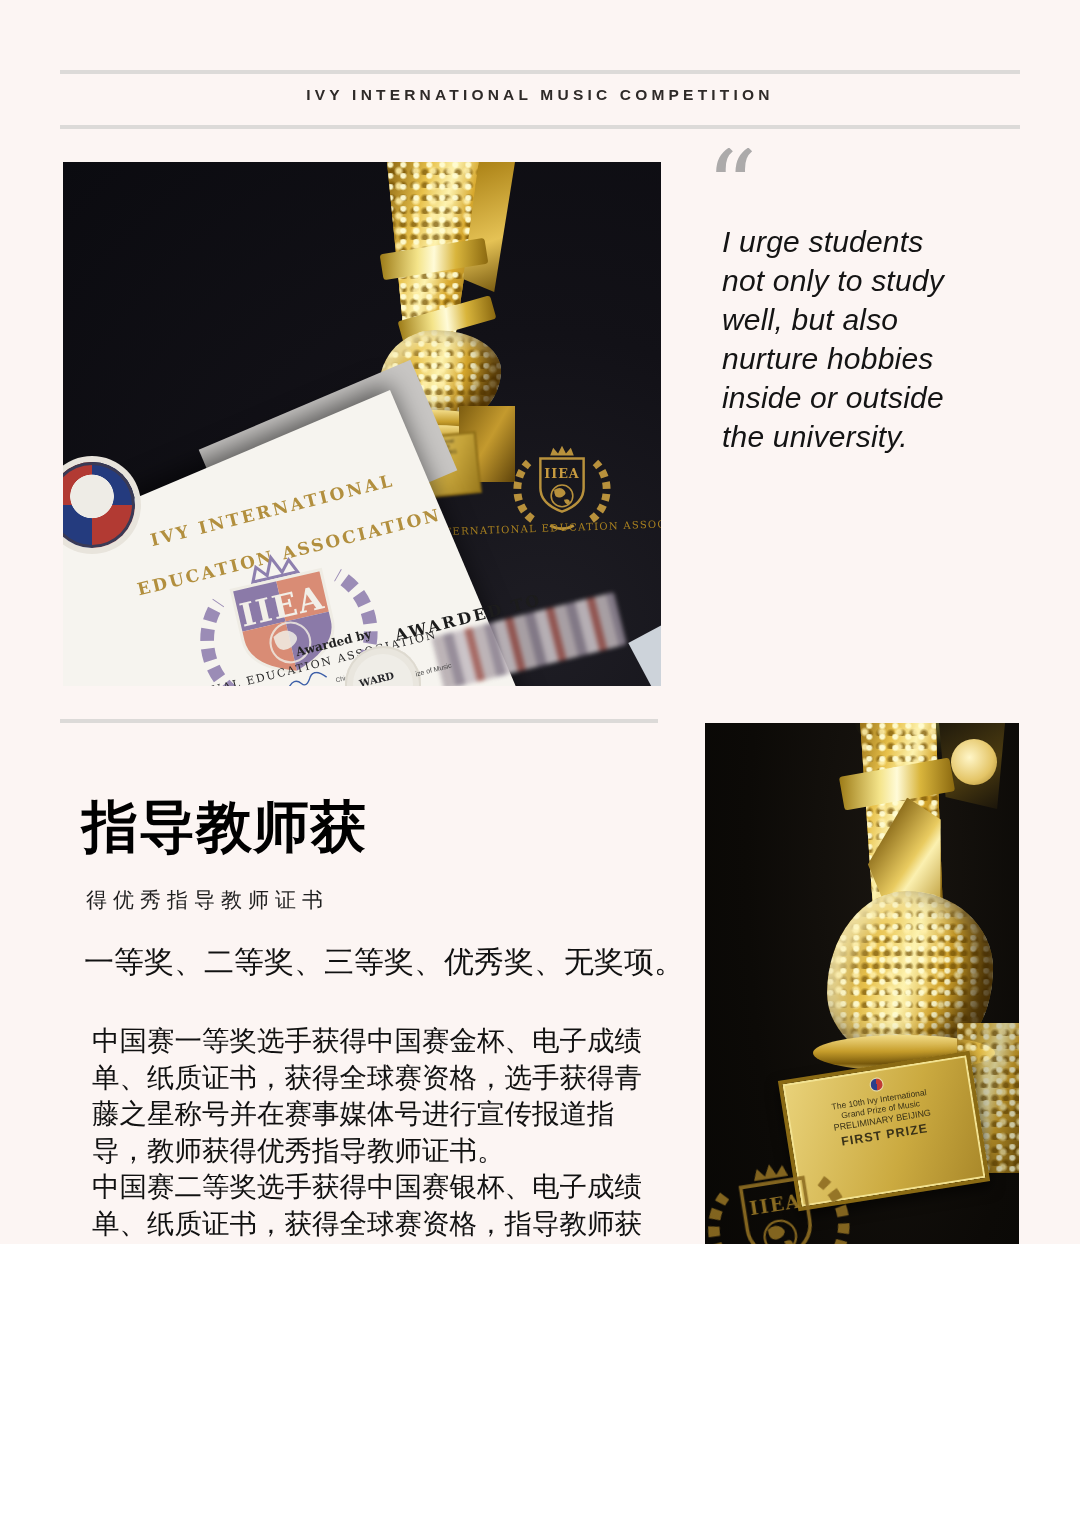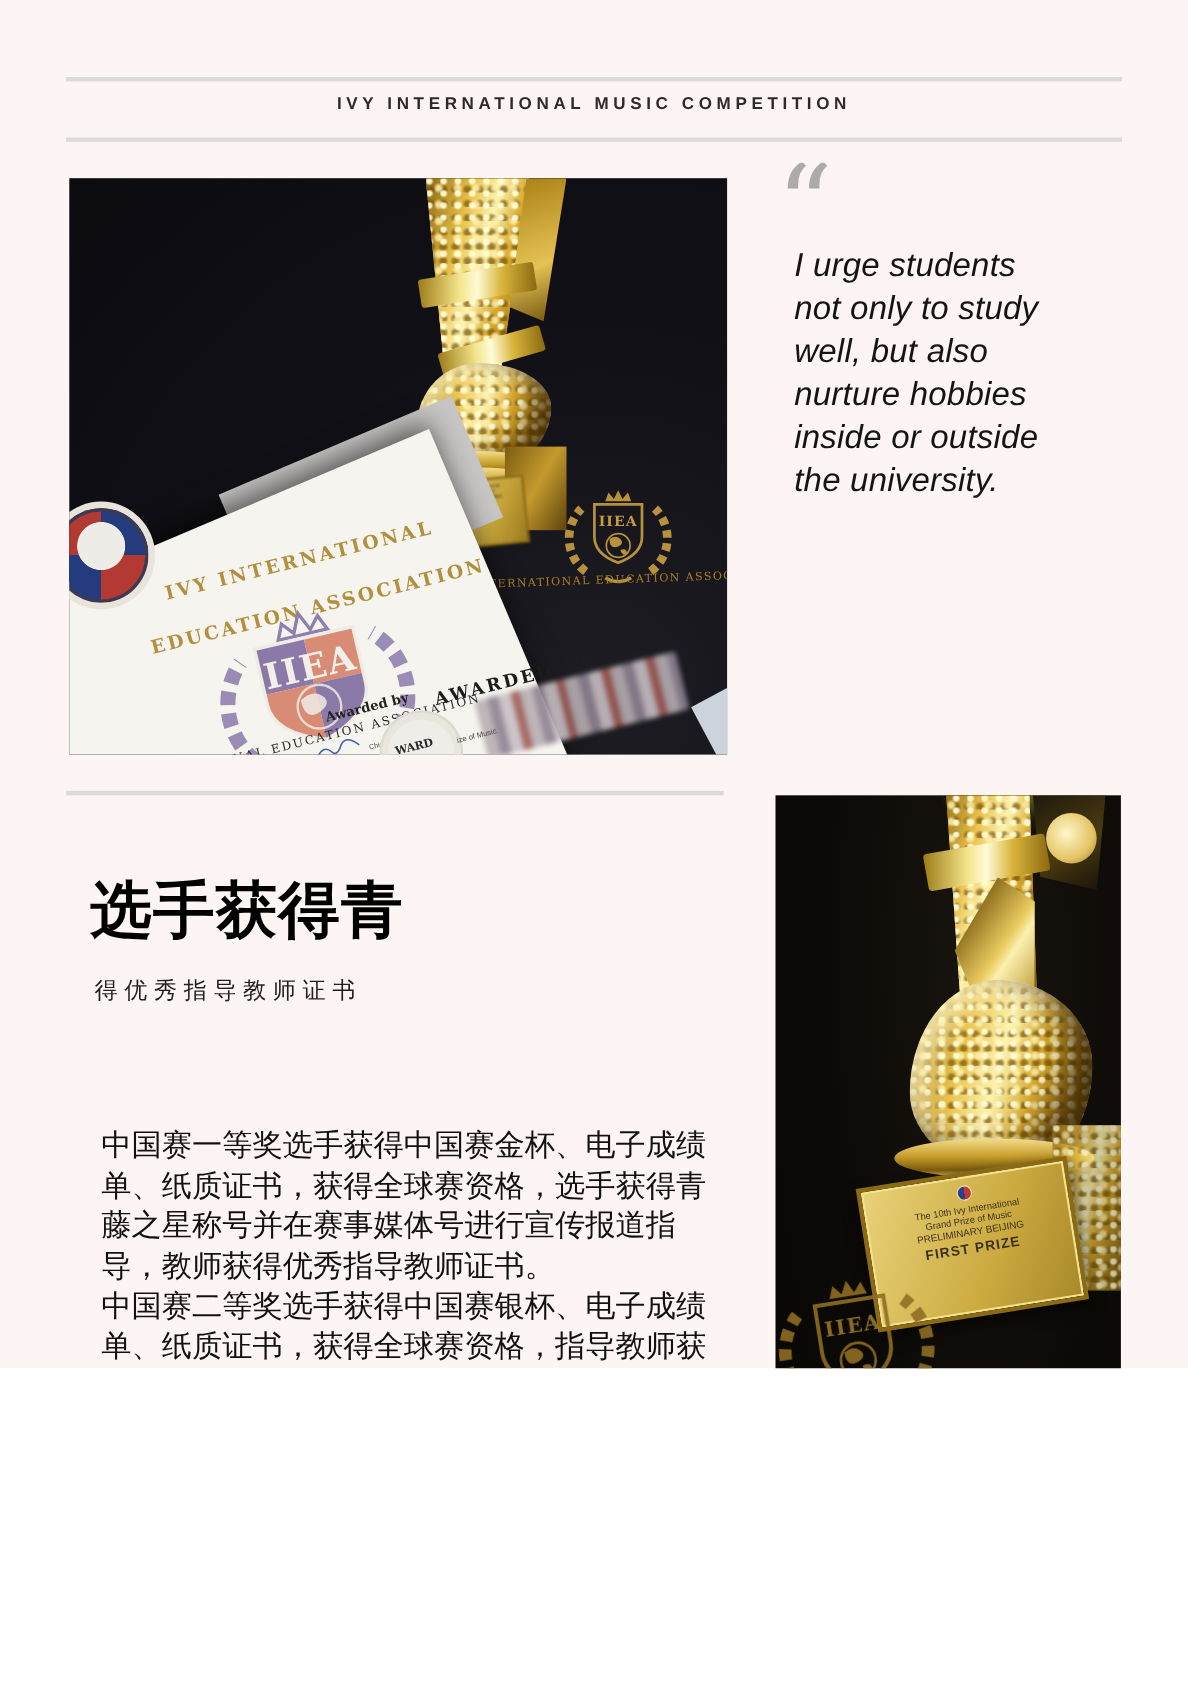--- a/index.html
+++ b/index.html
@@ -141,22 +141,23 @@
     <div class="qtext">I urge students
 not only to study
 well, but also
 nurture hobbies
 inside or outside
 the university.</div>
   </div>
 
   <div class="rule" style="top:719px;width:598px"></div>
 
-  <div class="abs" style="left:82px;top:790px;font-size:56px;font-weight:900;color:#000;letter-spacing:1px">选手获得青</div>
+  <div class="abs" style="left:82px;top:790px;font-size:56px;font-weight:900;color:#000;letter-spacing:1px">指导教师获</div>
   <div class="abs" style="left:86px;top:886px;font-size:21px;letter-spacing:6px;color:#1F1F1F">得优秀指导教师证书</div>
+  <div class="abs" style="left:84px;top:942px;font-size:30px;color:#111">一等奖、二等奖、三等奖、优秀奖、无奖项。</div>
   <div class="abs" style="left:92px;top:1023px;width:600px;font-size:27.5px;line-height:36.6px;color:#111;white-space:pre-line">中国赛一等奖选手获得中国赛金杯、电子成绩
 单、纸质证书，获得全球赛资格，选手获得青
 藤之星称号并在赛事媒体号进行宣传报道指
 导，教师获得优秀指导教师证书。
 中国赛二等奖选手获得中国赛银杯、电子成绩
 单、纸质证书，获得全球赛资格，指导教师获
 得优秀指导教师证书。
 中国赛三等奖选手获得中国赛铜杯、电子成绩
 单、纸质证书。
 中国赛优秀奖选手获得电子成绩单、纸质证

